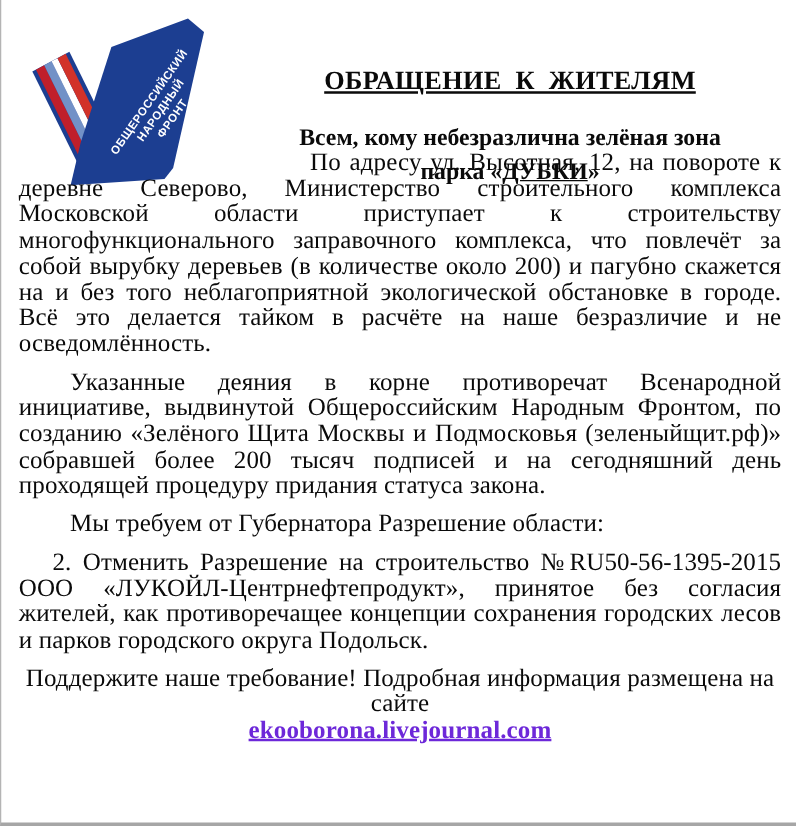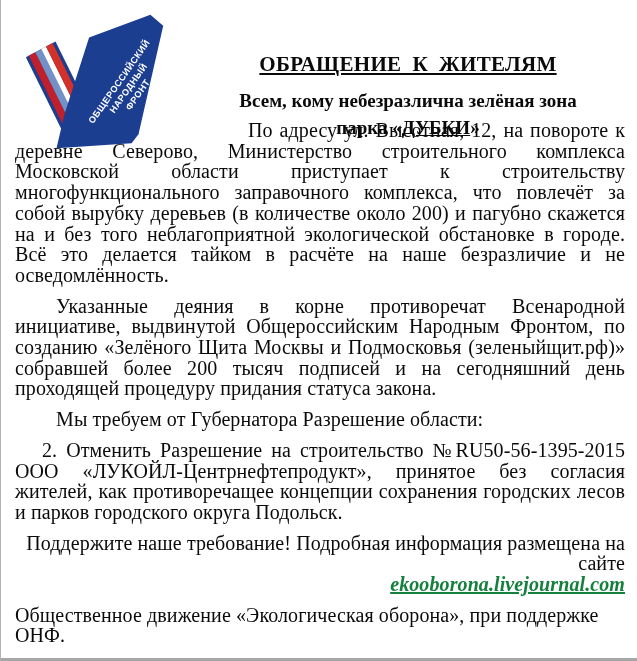--- a/index.html
+++ b/index.html
@@ -30,40 +30,40 @@
     position:absolute; left:186px; top:52px; right:8px;
     text-align:center; font-weight:bold;
   }
   .title {
     font-size:21px;
     text-decoration:underline;
     letter-spacing:0.3px;
     white-space:pre-wrap;
   }
   .subtitle {
-    margin-top:10px;
+    margin-top:20px;
     font-size:19px;
     line-height:27px;
   }
   .subtitle .u { text-decoration:underline; }
   .bodytext {
     position:absolute; left:14px; top:120px; width:610px;
     font-size:20px; line-height:20.7px;
     text-align:justify;
     letter-spacing:0.1px;
   }
   .bodytext p { margin:0 0 10px 0; }
   .p-first   { text-indent:233px; }
   .p-ind     { text-indent:41px; }
   .p-item    { text-indent:27px; }
-  .p-support { text-align:right; margin-bottom:9px; }
+  .p-support { text-align:center; margin-bottom:9px; }
   .site {
-    font-weight:bold; font-style:italic;
+    font-weight:bold; 
     text-decoration:underline;
-    color:#15803d; cursor:pointer;
+    color:#6d28d9; cursor:pointer;
   }
   .p-footer  { text-align:left; }
 </style>
 </head>
 <body>
 
 <div class="page">
 
   <div class="logo">
     <svg viewBox="0 0 170 142">
@@ -95,16 +95,15 @@
 
   <div class="bodytext">
     <p class="p-first">По адресу ул. Высотная, 12, на повороте к деревне Северово, Министерство строительного комплекса Московской области приступает к строительству многофункционального заправочного комплекса, что повлечёт за собой вырубку деревьев (в количестве около 200) и пагубно скажется на и без того неблагоприятной экологической обстановке в городе. Всё это делается тайком в расчёте на наше безразличие и не осведомлённость.</p>
     <p class="p-ind">Указанные деяния в корне противоречат Всенародной инициативе, выдвинутой Общероссийским Народным Фронтом, по созданию «Зелёного Щита Москвы и Подмосковья (зеленыйщит.рф)» собравшей более 200 тысяч подписей и на сегодняшний день проходящей процедуру придания статуса закона.</p>
     <p class="p-ind">Мы требуем от Губернатора Разрешение области:</p>
     <p class="p-item">2. Отменить Разрешение на строительство №RU50-56-1395-2015 ООО «ЛУКОЙЛ-Центрнефтепродукт», принятое без согласия жителей, как противоречащее концепции сохранения городских лесов и парков городского округа Подольск.</p>
     <p class="p-support">
       <span>Поддержите наше требование! Подробная информация размещена на сайте</span><br>
       <a class="site">ekooborona.livejournal.com</a>
     </p>
-    <p class="p-footer">Общественное движение «Экологическая оборона», при поддержке ОНФ.</p>
   </div>
 
 </div>
 
 </body></html>

